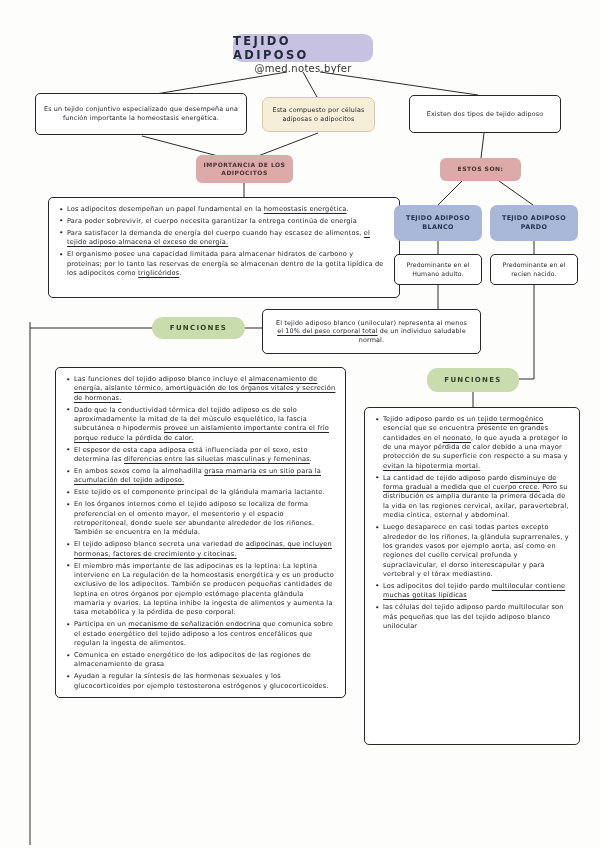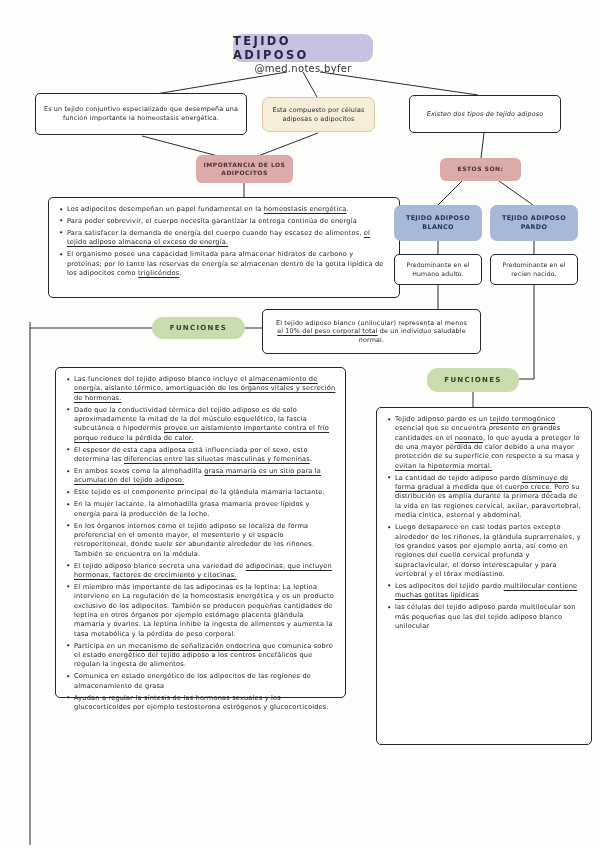--- a/index.html
+++ b/index.html
@@ -17,21 +17,21 @@
   }
   .title-text{font-size:11.5px;font-weight:700;letter-spacing:2.4px;color:#24293c;}
   .handle{left:233px;top:63px;width:140px;text-align:center;font-size:10px;color:#34343a;letter-spacing:.3px;}
   .box{
     background:#fff;border:1.1px solid #26262b;border-radius:5px;
     padding:3px 6px;display:flex;align-items:center;justify-content:center;
     text-align:center;font-size:6.4px;line-height:1.35;letter-spacing:.15px;
   }
   #def-box{left:35px;top:93px;width:212px;height:42px;}
   #comp-box{left:262px;top:97px;width:113px;height:35px;background:#f7eeda;border-color:#d9c9a2;border-radius:7px;}
-  #types-box{left:409px;top:95px;width:152px;height:38px;font-style:italic;}
+  #types-box{left:409px;top:95px;width:152px;height:38px;}
   .pink{
     background:#dcaaa8;border:none;border-radius:6px;
     font-weight:700;font-size:6px;letter-spacing:.5px;color:#463133;
     display:flex;align-items:center;justify-content:center;text-align:center;line-height:1.35;
     padding:2px 5px;
   }
   #importancia-label{left:196px;top:155px;width:97px;height:28px;}
   #estos-label{left:440px;top:158px;width:81px;height:23px;}
   .blue{
     background:#a9b8d8;border:none;border-radius:7px;
@@ -50,21 +50,21 @@
   }
   #funciones-blanco-label{left:152px;top:317px;width:93px;height:22px;}
   #funciones-pardo-label{left:427px;top:368px;width:92px;height:24px;}
   #unilocular-box{left:262px;top:309px;width:219px;height:45px;padding:4px 10px;justify-content:flex-end;}
   .bullets-box{
     align-items:flex-start;justify-content:flex-start;text-align:left;
     padding:7px 9px;
   }
   #importancia-box{left:30px;top:197px;width:352px;height:101px;margin-left:18px;}
   #funciones-blanco-box{left:55px;top:367px;width:291px;height:331px;}
-  #funciones-pardo-box{left:364px;top:407px;width:216px;height:338px;margin-left:12px;}
+  #funciones-pardo-box{left:364px;top:407px;width:216px;height:338px;}
   ul.bullets{margin:0;padding:0;list-style:none;width:100%;}
   ul.bullets li{
     position:relative;padding-left:9px;margin-bottom:2.6px;
     font-size:6.6px;line-height:1.42;letter-spacing:.18px;color:#232329;
   }
   ul.bullets li::before{
     content:"\2022";position:absolute;left:1px;top:-0.5px;font-size:7.5px;color:#232329;
   }
   .u{text-decoration:underline;text-underline-offset:1.5px;}
 </style>
@@ -147,21 +147,20 @@
     <span><span>El tejido adiposo blanco (unilocular) representa al menos </span><span class="u">el 10% del peso corporal total</span><span> de un individuo saludable normal.</span></span>
   </div>
 
   <div class="abs box bullets-box" id="funciones-blanco-box">
     <ul class="bullets">
         <li><span>Las funciones del tejido adiposo blanco incluye el </span><span class="u">almacenamiento de energía, aislante térmico, amortiguación de los órganos vitales y secreción de hormonas.</span></li>
         <li><span>Dado que la conductividad térmica del tejido adiposo es de solo aproximadamente la mitad de la del músculo esquelético, la fascia subcutánea o hipodermis </span><span class="u">provee un aislamiento importante contra el frío porque reduce la pérdida de calor.</span></li>
         <li><span>El espesor de esta capa adiposa está influenciada por el sexo, esto determina las </span><span class="u">diferencias entre las siluetas masculinas y femeninas</span><span>.</span></li>
         <li><span>En ambos sexos como la almohadilla </span><span class="u">grasa mamaria es un sitio para la acumulación del tejido adiposo.</span></li>
         <li><span>Este tejido es el componente principal de la glándula mamaria lactante.</span></li>
-        <li><span>En la mujer lactante, la almohadilla grasa mamaria provee lípidos y energía para la producción de la leche.</span></li>
         <li><span>En los órganos internos como el tejido adiposo se localiza de forma preferencial en el omento mayor, el mesenterio y el espacio retroperitoneal, donde suele ser abundante alrededor de los riñones. También se encuentra en la médula.</span></li>
         <li><span>El tejido adiposo blanco secreta una variedad de </span><span class="u">adipocinas, que incluyen hormonas, factores de crecimiento y citocinas.</span></li>
         <li><span>El miembro más importante de las adipocinas es la leptina: La leptina interviene en La regulación de la homeostasis energética y es un producto exclusivo de los adipocitos. También se producen pequeñas cantidades de leptina en otros órganos por ejemplo estómago placenta glándula mamaria y ovarios. La leptina inhibe la ingesta de alimentos y aumenta la tasa metabólica y la pérdida de peso corporal.</span></li>
         <li><span>Participa en un </span><span class="u">mecanismo de señalización endocrina</span><span> que comunica sobre el estado energético del tejido adiposo a los centros encefálicos que regulan la ingesta de alimentos.</span></li>
         <li><span>Comunica en estado energético de los adipocitos de las regiones de almacenamiento de grasa</span></li>
         <li><span>Ayudan a regular la síntesis de las hormonas sexuales y los glucocorticoides por ejemplo testosterona estrógenos y glucocorticoides.</span></li>
       </ul>
   </div>
 
   <div class="abs green" id="funciones-pardo-label">

